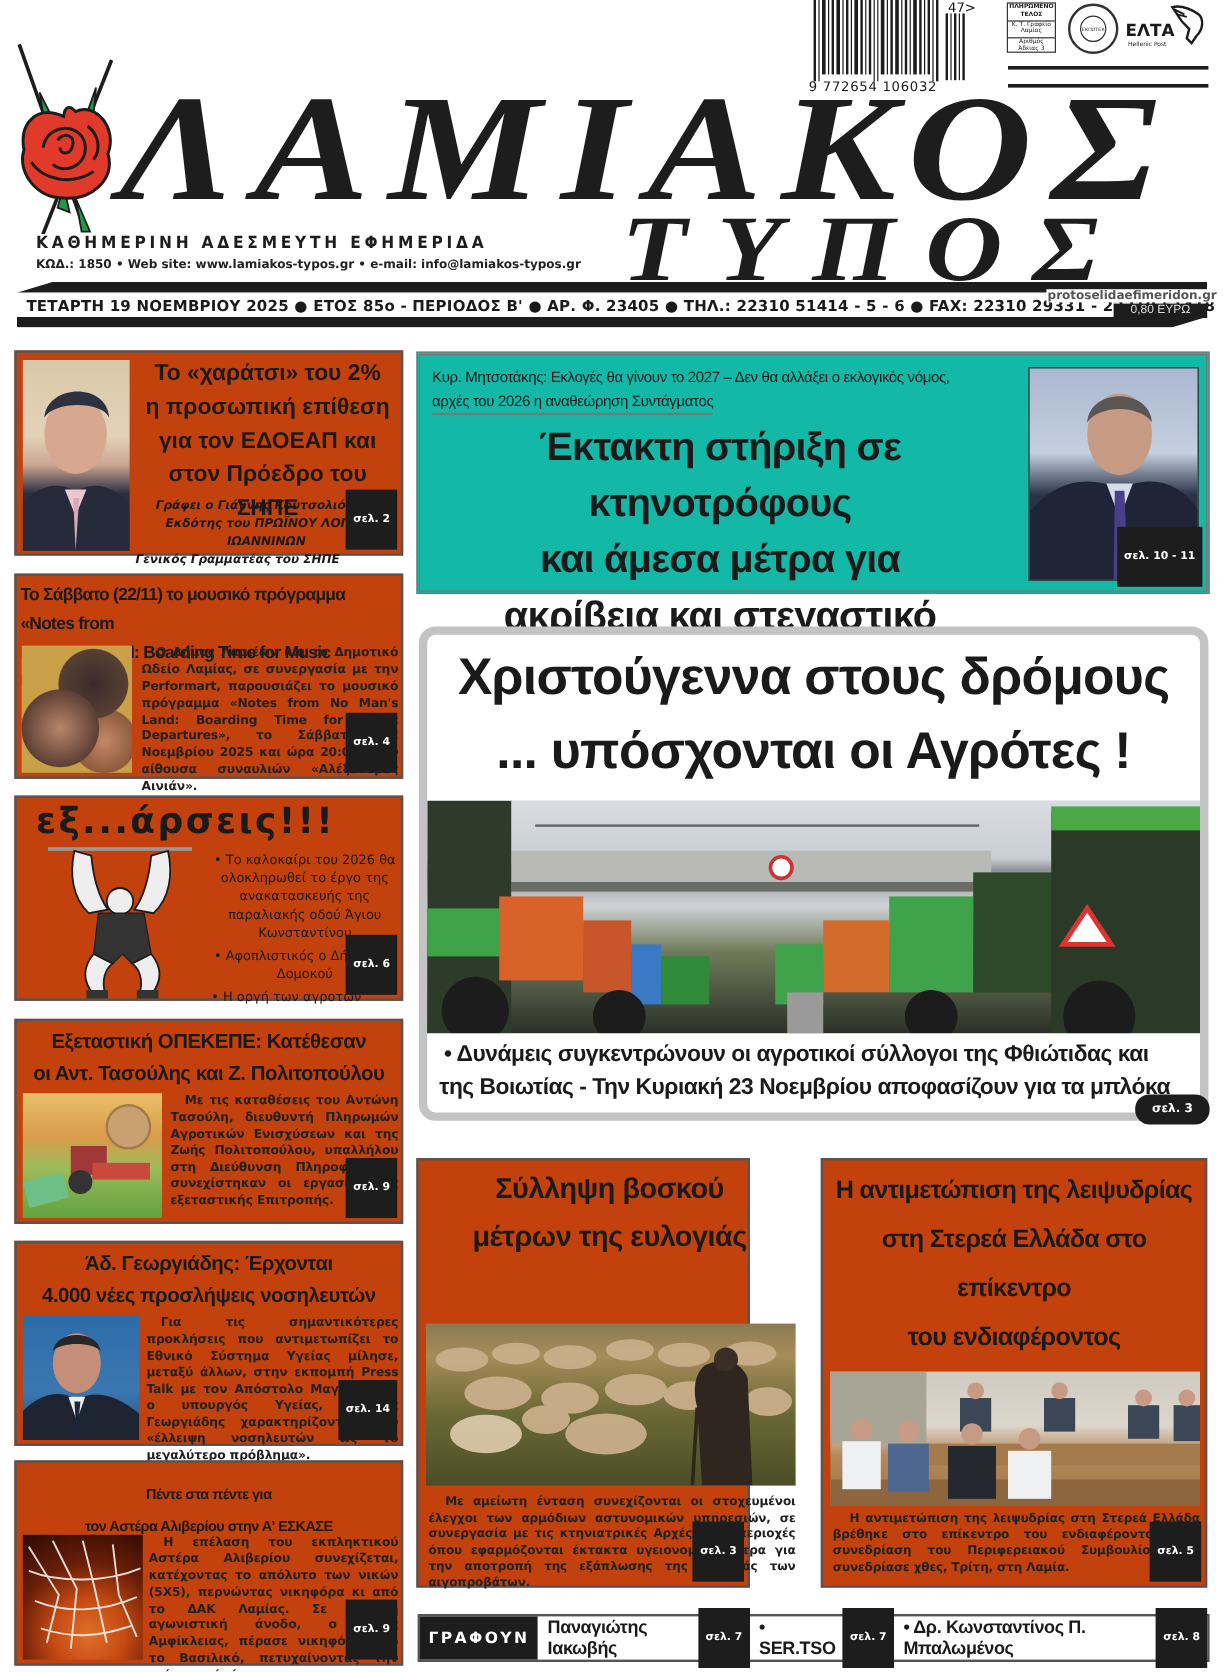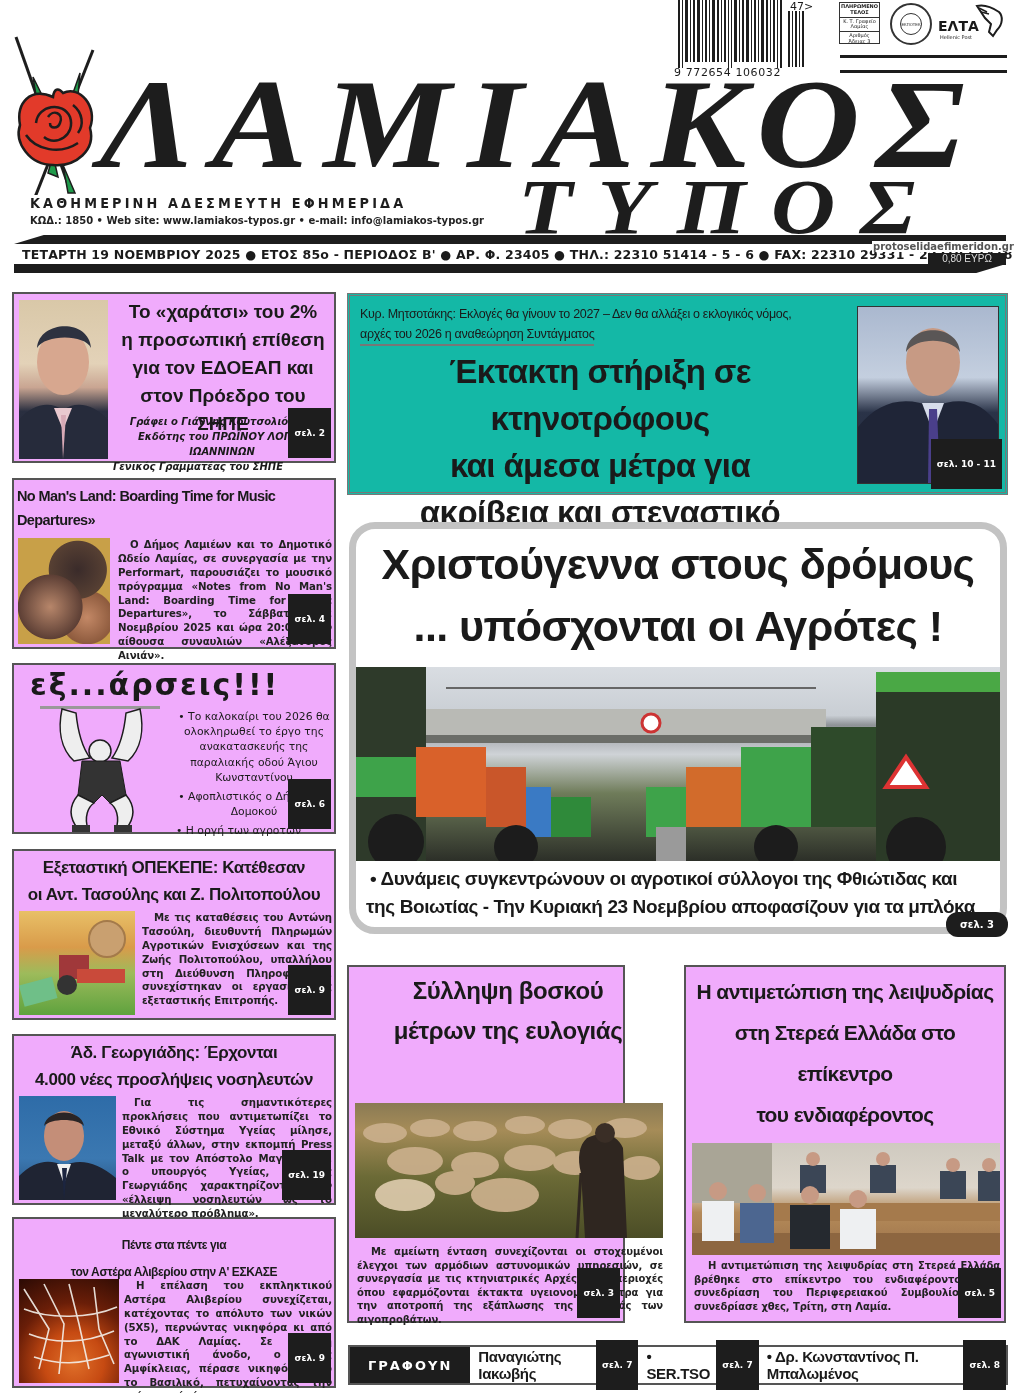--- a/index.html
+++ b/index.html
@@ -25,21 +25,21 @@
   .elta-sub { left: 940px; top: 34px; font-size: 5px; font-family: "DejaVu Sans", sans-serif; }
   .hline { background: #1d1d1d; height: 5px; }
 
   .date-bar-top { left: 14px; top: 235px; width: 992px; height: 9px; background: #1d1d1d; clip-path: polygon(3% 0, 100% 0, 100% 100%, 0 100%); }
   .date-bar-bottom { left: 14px; top: 264px; width: 992px; height: 9px; background: #1d1d1d; clip-path: polygon(0 0, 100% 0, 97% 100%, 0 100%); }
   .date-line { left: 22px; top: 247px; font-size: 12.5px; font-weight: bold; font-family: "DejaVu Sans", sans-serif; white-space: nowrap; letter-spacing: 0.2px; }
   .watermark { left: 872px; top: 241px; font-size: 10px; font-weight: bold; color: #555; background: #fff; font-family: "DejaVu Sans", sans-serif; padding: 0 1px; }
   .price-box { left: 928px; top: 253px; width: 78px; height: 12px; background: #1d1d1d; color: #ddd; font-size: 10px; text-align: center; line-height: 12px; }
 
   
-  .box { border: 2px solid #555; background: #f0abfc; }
+  .box { border: 2px solid #555; background: #c2410c; }
   .sel { background: #1d1d1d; color: #fff; font-size: 9px; font-weight: bold; padding: 20px 6px; white-space: nowrap; font-family: "DejaVu Sans", sans-serif; }
   .cond { font-family: "Liberation Sans", sans-serif; font-weight: bold; transform-origin: center; }
   .body-txt { font-size: 10.2px; font-weight: bold; text-align: justify; line-height: 1.36; font-family: "DejaVu Sans", sans-serif; color: #222; letter-spacing: -0.1px; }
   .body-txt::first-line { }
   .photo { overflow: hidden; }
   .h-center { text-align: center; }
 </style>
 </head>
 <body>
 
@@ -148,20 +148,21 @@
   <div class="abs h-center" style="left:96px;top:120px;width:224px;font-style:italic;font-weight:bold;font-size:10px;line-height:15px;font-family:'DejaVu Sans',sans-serif">
     <div>Γράφει ο Γιάννης Κουτσολιόντος</div>
     <div>Εκδότης του ΠΡΩΪΝΟΥ ΛΟΓΟΥ ΙΩΑΝΝΙΝΩΝ</div>
     <div style="padding-right:48px">Γενικός Γραμματέας του ΣΗΠΕ</div>
   </div>
   <div class="abs sel" style="right:3px;bottom:3px">σελ. 2</div>
 </div>
 
 <div class="abs box" style="left:12px;top:478px;width:324px;height:171px">
   <div class="abs" style="left:3px;top:4px;width:316px;font-size:14.5px;line-height:24px;letter-spacing:-0.6px">
+    <div class="cond">Το Σάββατο (22/11) το μουσικό πρόγραμμα «Notes from</div>
     <div class="cond">No Man's Land: Boarding Time for Music Departures»</div>
   </div>
   <div class="abs photo" style="left:4px;top:58px;width:92px;height:106px;background:radial-gradient(circle at 35% 65%,#b7866a 0%,#5d3f35 35%,transparent 36%),radial-gradient(circle at 65% 30%,#3a2b2a 0%,#574033 30%,transparent 31%),radial-gradient(circle at 75% 75%,#c38866 0%,#8d5a3d 25%,transparent 26%),#c8a048"></div>
   <div class="abs body-txt" style="left:104px;top:58px;width:214px;text-indent:12px">Ο Δήμος Λαμιέων και το Δημοτικό Ωδείο Λαμίας, σε συνεργασία με την Performart, παρουσιάζει το μουσικό πρόγραμμα «Notes from No Man's Land: Boarding Time for Music Departures», το Σάββατο 22 Νοεμβρίου 2025 και ώρα 20:00 στην αίθουσα συναυλιών «Αλέξανδρος Αινιάν».</div>
   <div class="abs sel" style="right:3px;bottom:3px">σελ. 4</div>
 </div>
 
 <div class="abs box" style="left:12px;top:663px;width:324px;height:171px">
   <div class="abs" style="left:16px;top:0px;width:300px;font-family:'DejaVu Sans',sans-serif;font-weight:bold;font-size:30px;letter-spacing:2px;line-height:40px">εξ...άρσεις!!!</div>
   <svg class="abs" style="left:26px;top:38px;width:125px;height:130px" viewBox="0 0 125 130">
@@ -209,21 +210,21 @@
   <div class="abs photo" style="left:5px;top:60px;width:97px;height:104px;background:linear-gradient(180deg,#2e6ca8 0%,#3b78b1 60%,#274d78 100%)">
     <svg width="97" height="104" viewBox="0 0 97 104">
       <ellipse cx="45" cy="40" rx="20" ry="25" fill="#c48e78"></ellipse>
       <path d="M25,30 C28,12 62,12 65,30 C58,22 32,22 25,30 Z" fill="#2a2526"></path>
       <path d="M0,104 L0,80 C15,65 30,62 45,70 C60,62 78,66 97,82 L97,104 Z" fill="#1f2433"></path>
       <path d="M38,68 L45,88 L52,68 Z" fill="#f0f0f0"></path>
       <path d="M43,72 L45,104 L48,72 Z" fill="#1c2540"></path>
     </svg>
   </div>
   <div class="abs body-txt" style="left:108px;top:60px;width:210px;text-indent:12px">Για τις σημαντικότερες προκλήσεις που αντιμετωπίζει το Εθνικό Σύστημα Υγείας μίλησε, μεταξύ άλλων, στην εκπομπή Press Talk με τον Απόστολο Μαγγηριάδη, ο υπουργός Υγείας, Άδωνις Γεωργιάδης χαρακτηρίζοντας την «έλλειψη νοσηλευτών ως το μεγαλύτερο πρόβλημα».</div>
-  <div class="abs sel" style="right:3px;bottom:3px">σελ. 19</div>
+  <div class="abs sel" style="right:3px;bottom:3px">σελ. 14</div>
 </div>
 
 <div class="abs box" style="left:12px;top:1217px;width:324px;height:171px">
   <div class="abs h-center" style="left:0;top:13px;width:320px;font-size:12px;line-height:27px;letter-spacing:-0.4px">
     <div class="cond">Πέντε στα πέντε για</div>
     <div class="cond">τον Αστέρα Αλιβερίου στην Α' ΕΣΚΑΣΕ</div>
   </div>
   <div class="abs photo" style="left:5px;top:60px;width:100px;height:104px;background:radial-gradient(circle at 55% 80%,#e0702a 0%,#c64a12 30%,#6a1e08 60%,#2a0a04 100%)">
     <svg width="100" height="104" viewBox="0 0 100 104">
       <g stroke="#f4f0ea" stroke-width="1.6" fill="none" opacity="0.9">
@@ -256,21 +257,21 @@
       <ellipse cx="75" cy="55" rx="27" ry="34" fill="#c79a84"></ellipse>
       <path d="M48,45 C50,16 100,16 102,45 C92,30 58,30 48,45 Z" fill="#5a5656"></path>
       <path d="M0,178 L0,120 C20,95 45,88 75,100 C105,88 125,95 142,120 L142,178 Z" fill="#1f2537"></path>
       <path d="M64,96 L75,125 L86,96 Z" fill="#d6dcea"></path>
       <path d="M71,102 L70,178 L82,178 L79,102 Z" fill="#4a3f8a"></path>
     </svg>
   </div>
   <div class="abs sel" style="right:3px;bottom:3px;font-size:9px">σελ. 10 - 11</div>
 </div>
 
-<div class="abs" style="left:349px;top:522px;width:658px;height:412px;border:7px solid #c3c3c3;border-radius:26px;background:#fff">
+<div class="abs" style="left:349px;top:522px;width:658px;height:412px;border:7px solid #c3c3c3;border-radius:14px;background:#fff">
   <div class="abs h-center" style="left:0;top:4px;width:644px;font-size:43px;line-height:62px;letter-spacing:-0.6px">
     <div class="cond">Χριστούγεννα στους δρόμους</div>
     <div class="cond">... υπόσχονται οι Αγρότες !</div>
   </div>
   <div class="abs photo" style="left:0;top:138px;width:644px;height:194px;background:linear-gradient(180deg,#d9dde2 0%,#c9ced4 25%,#8e9296 30%,#cfd3d7 45%,#6f7c5a 65%,#2c2f28 100%)">
     <svg width="644" height="194" viewBox="0 0 644 194">
       <rect x="70" y="42" width="400" height="26" fill="#b9bab5"></rect>
       <rect x="70" y="68" width="400" height="8" fill="#6b6d68"></rect>
       <rect x="90" y="20" width="370" height="2" fill="#666"></rect>
       <circle cx="295" cy="56" r="9" fill="#fff" stroke="#c33" stroke-width="3"></circle>
@@ -373,20 +374,20 @@
           <circle cx="118" cy="52" r="9"></circle>
           <circle cx="166" cy="56" r="9"></circle>
         </g>
     </svg>
   </div>
   <div class="abs body-txt" style="left:8px;top:292px;width:306px;text-indent:14px;font-size:10px">Η αντιμετώπιση της λειψυδρίας στη Στερεά Ελλάδα βρέθηκε στο επίκεντρο του ενδιαφέροντος στη συνεδρίαση του Περιφερειακού Συμβουλίου που συνεδρίασε χθες, Τρίτη, στη Λαμία.</div>
   <div class="abs sel" style="right:3px;bottom:3px">σελ.  5</div>
 </div>
 
 <div class="abs" style="left:348px;top:1345px;width:660px;height:40px;border:2px solid #555;background:#fff;display:flex;align-items:center">
-  <div style="background:#1d1d1d;color:#fff;font-weight:bold;font-size:13px;letter-spacing:2px;height:100%;display:flex;align-items:center;padding:0 18px;font-family:'DejaVu Sans',sans-serif">ΓΡΑΦΟΥΝ</div>
+  <div style="background:#1d1d1d;color:#fff;font-weight:bold;font-size:13px;letter-spacing:2px;height:100%;display:flex;align-items:center;padding:0 7px;font-family:'DejaVu Sans',sans-serif">ΓΡΑΦΟΥΝ</div>
   <div class="cond" style="font-size:15px;margin-left:8px;letter-spacing:-0.3px">Παναγιώτης Ιακωβής</div>
   <div class="sel" style="margin-left:6px">σελ. 7</div>
   <div class="cond" style="font-size:15px;margin-left:8px;letter-spacing:-0.3px">• SER.TSO</div>
   <div class="sel" style="margin-left:6px">σελ. 7</div>
   <div class="cond" style="font-size:15px;margin-left:8px;letter-spacing:-0.3px">• Δρ. Κωνσταντίνος Π.  Μπαλωμένος</div>
   <div class="sel" style="margin-left:6px">σελ. 8</div>
 </div>
 
 </body></html>

